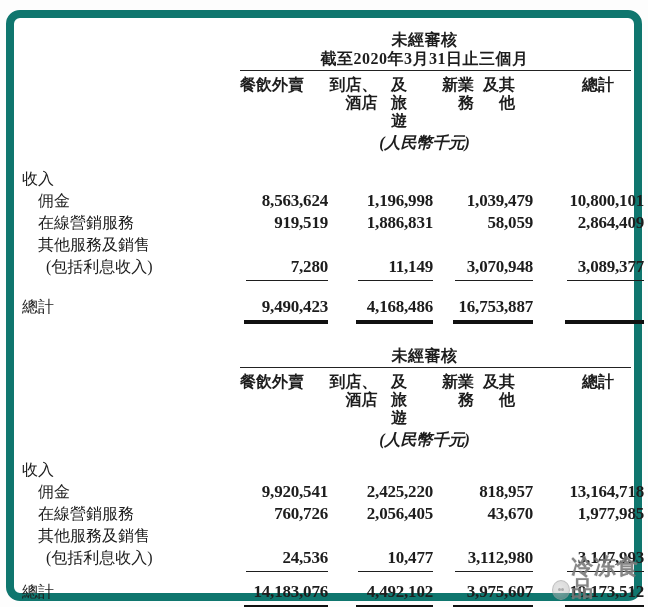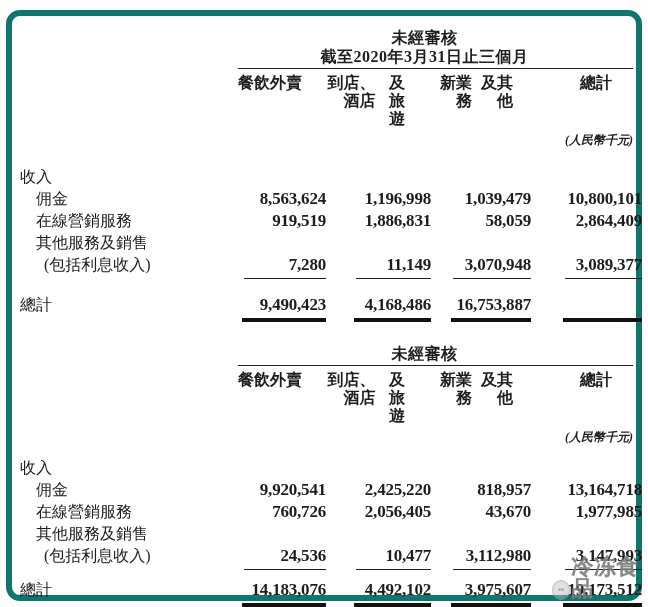--- a/index.html
+++ b/index.html
@@ -9,21 +9,21 @@
     font-family: "Liberation Serif", serif;
     color: #1d1d1d;
     position: relative;
     overflow: hidden;
   }
   .page { position: absolute; inset: 0; background: #fdfdfd; }
   .card {
     position: absolute;
     left: 6px; top: 10px; right: 6px; bottom: 6px;
     background: #ffffff;
-    border: 6px solid #0f766e;
+    border: 8px solid #0f766e;
     border-radius: 14px;
     padding: 12px 3px 0 8px;
     overflow: visible;
   }
   .grid {
     display: grid;
     grid-template-columns: 196px 110px 105px 100px 111px;
   }
   .sec-head { margin-left: 196px; text-align: center; }
   .bold-cjk { font-weight: 700; font-size: 16px; line-height: 19px; letter-spacing: 0.5px; }
@@ -32,22 +32,22 @@
   .colheads { margin-top: 5px; }
   .colhead { display: flex; flex-direction: row; justify-content: flex-end; }
   .chl { text-align: right; font-weight: 700; font-size: 16px; line-height: 18px; }
   .ch-rule { border-top: 1.5px solid #222; margin-top: 3px; }
   .colheads > div:nth-child(2) .ch-rule { margin-left: 24px; }
   .colheads > div:nth-child(3) .ch-rule { margin-left: 26px; }
   .colheads > div:nth-child(4) .ch-rule { margin-left: 18px; }
   .colheads > div:nth-child(5) .ch-rule { margin-left: 30px; }
 
   .unit {
-    margin-left: 196px; text-align: right;
-    font-style: italic; font-weight: 600; font-size: 12px; line-height: 19px;
+    margin-left: 196px; text-align: center;
+    font-style: italic; font-weight: 600; font-size: 16px; line-height: 19px;
     margin-top: 3px;
   }
 
   .row { line-height: 22px; min-height: 22px; }
   .label { font-weight: 400; font-size: 16px; }
   .ind1 { padding-left: 16px; }
   .ind2 { padding-left: 24px; }
   .num {
     text-align: right;
     font-weight: 700; font-size: 17px;

